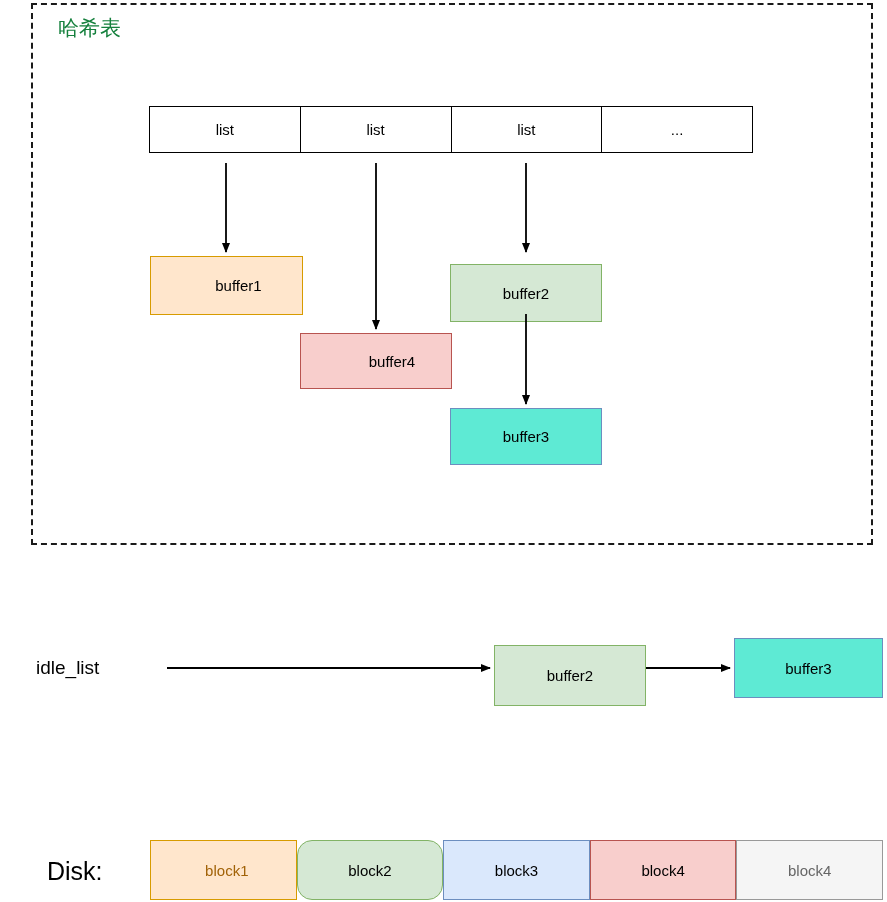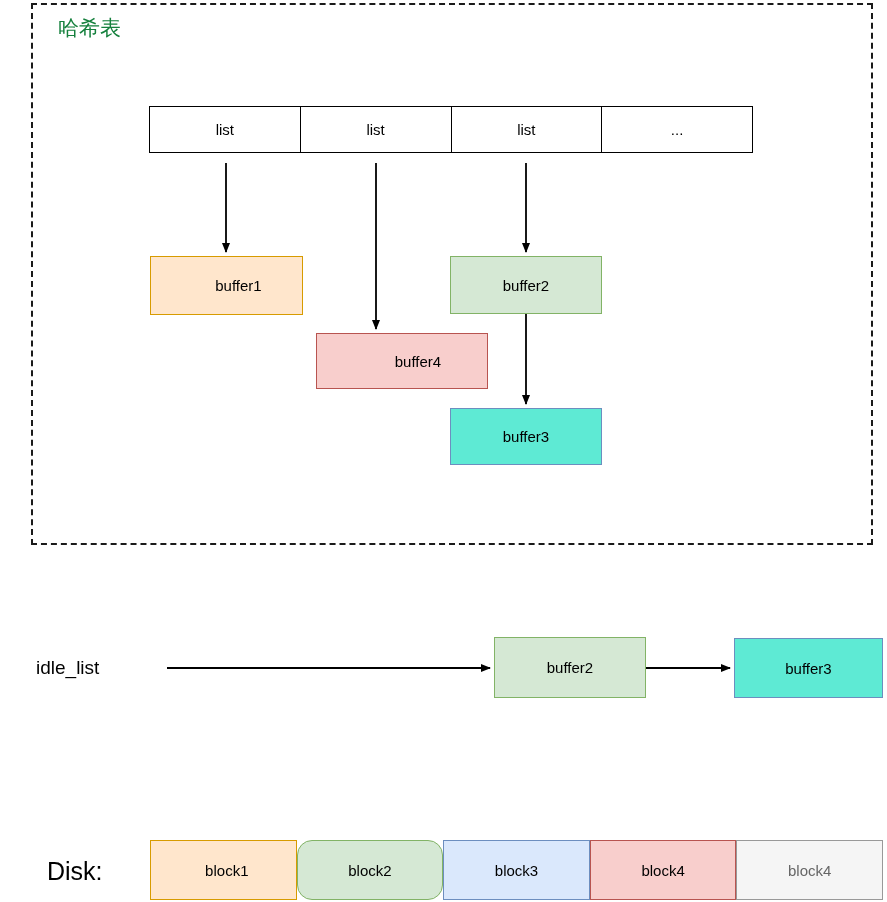--- a/index.html
+++ b/index.html
@@ -73,26 +73,26 @@
     box-sizing: border-box;
     border-width: 1.5px;
     border-style: solid;
     display: flex;
     align-items: center;
     justify-content: center;
     font-size: 15px;
     color: #000000;
   }
   .buf-orange { background: #ffe6cc; border-color: #d79b00; }
-  .buf-green  { background: #d5e8d4; border-color: #82b366; }
+  .buf-green  { background: #d5e8d4; border-color: #82b366; margin-top: 8px; }
   .buf-blue   { background: #5eead4; border-color: #6c8ebf; }
   .buf-red    { background: #f8cecc; border-color: #b85450; }
 
   #buffer1 { left: 150px; top: 256px; width: 153px; height: 59px; padding-left: 24px; }
-  #buffer4 { left: 316px; top: 333px; width: 172px; height: 56px; padding-left: 32px; }
+  #buffer4 { left: 300px; top: 333px; width: 152px; height: 56px; padding-left: 32px; }
   #buffer2 { left: 450px; top: 256px; width: 152px; height: 58px; }
   #buffer3 { left: 450px; top: 408px; width: 152px; height: 57px; }
 
   
   .idle-label {
     position: absolute;
     left: 36px;
     top: 652px;
     font-size: 19px;
     line-height: 32px;
@@ -159,21 +159,21 @@
   <div class="box buf-red" id="buffer4">buffer4</div>
   <div class="box buf-green" id="buffer2">buffer2</div>
   <div class="box buf-blue" id="buffer3">buffer3</div>
 
   <div class="idle-label">idle_list</div>
   <div class="box buf-green" id="idle-buffer2">buffer2</div>
   <div class="box buf-blue" id="idle-buffer3">buffer3</div>
 
   <div class="disk-label">Disk:</div>
   <div class="disk-strip">
-    <div class="disk-block" style="background:#ffe6cc;border-color:#d79b00;color:#000000;padding-left:7px;">block1</div>
+    <div class="disk-block" style="background:#ffe6cc;border-color:#d79b00;color:#a16207;padding-left:7px;">block1</div>
     <div class="disk-block" style="background:#d5e8d4;border-color:#82b366;color:#000;border-radius:15px;">block2</div>
     <div class="disk-block" style="background:#dae8fc;border-color:#6c8ebf;color:#000;">block3</div>
     <div class="disk-block" style="background:#f8cecc;border-color:#b85450;color:#000;">block4</div>
     <div class="disk-block" style="background:#f5f5f5;border-color:#999999;color:#666666;">block4</div>
   </div>
 
   <svg class="overlay" viewBox="0 0 887 902">
     <defs>
       <marker id="arrowhead" markerWidth="10" markerHeight="8" refX="9" refY="4" orient="auto" markerUnits="userSpaceOnUse">
         <path d="M0,0 L10,4 L0,8 z" fill="#000000"></path>

